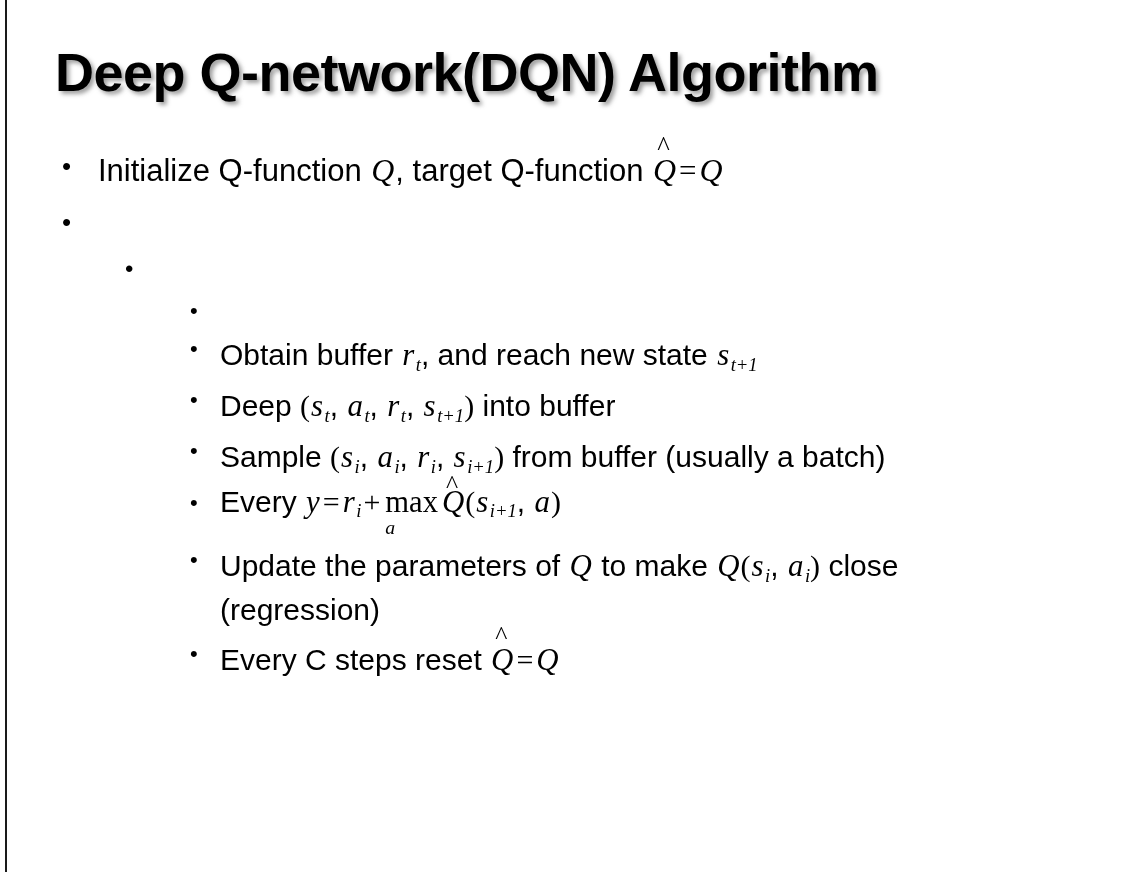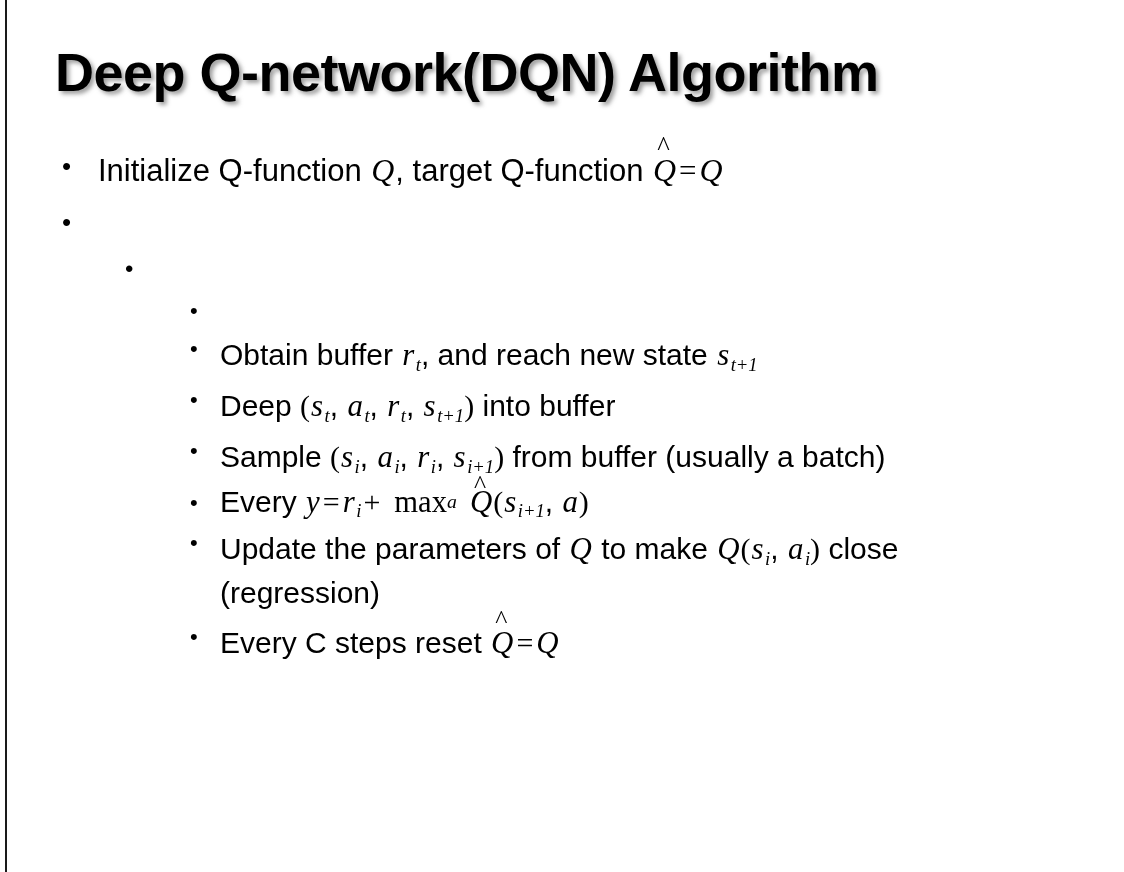--- a/index.html
+++ b/index.html
@@ -118,25 +118,25 @@
     font-family: "Liberation Serif", serif;
     font-style: normal;
     font-size: 0.86em;
     line-height: 1;
     pointer-events: none;
   }
 
   
   .limit-op {
     display: inline-flex;
-    flex-direction: row;
-    align-items: center;
+    flex-direction: column;
+    align-items: flex-start;
     vertical-align: baseline;
     line-height: 1;
-    margin: 0 12px;
+    margin: 0 3px;
   }
   .limit-op > .limit-main {
     font-family: "Liberation Serif", serif;
     font-style: normal;
     font-size: 1.02em;
   }
   .limit-op > .limit-sub {
     font-family: "Liberation Serif", serif;
     font-style: italic;
     font-size: 0.66em;

